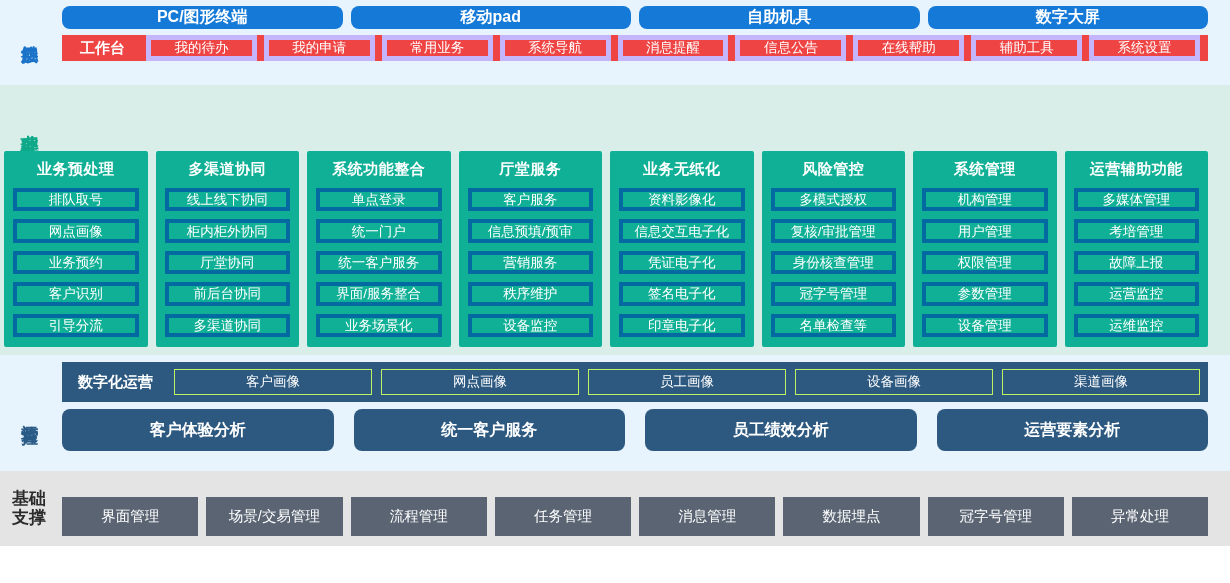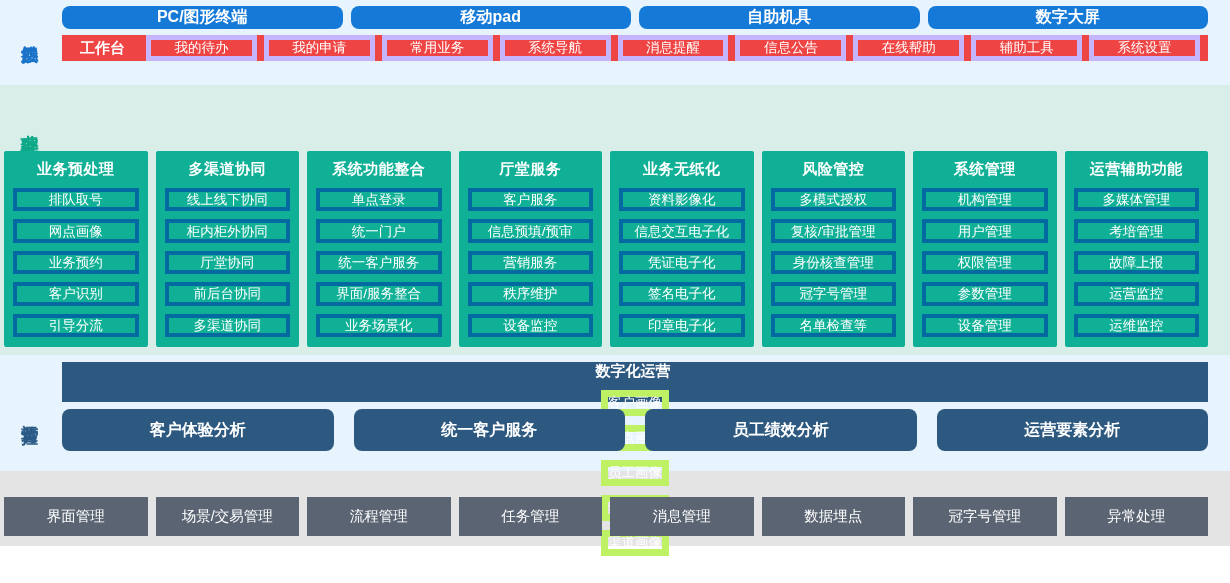--- a/index.html
+++ b/index.html
@@ -72,28 +72,28 @@
     display: flex; align-items: center; justify-content: center; text-align: center;
     color: #ffffff; font-size: 13.5px; line-height: 1.12;
     padding: 0 2px;
   }
 
   
   #ops-band { background: #e8f4fd; height: 116px; padding: 7px 0 8px 0; }
   #ops-band .band-label { color: #2a5b87; font-size: 17px; }
   .ops-portrait-row {
     margin: 0 22px 0 4px; height: 40px; background: #2d5980;
-    display: flex; align-items: center; gap: 9px; padding: 0 8px; flex-direction: column;
+    display: flex; align-items: center; gap: 9px; padding: 0 8px;
   }
   .ops-portrait-title {
     color: #ffffff; font-weight: bold; font-size: 15px;
     padding: 0 12px 0 8px; white-space: nowrap;
   }
   .ops-portrait-chip {
-    flex: 1 1 0; height: 26px; border: 7px solid #bef264;
+    flex: 1 1 0; height: 26px; border: 1px solid #bef264;
     display: flex; align-items: center; justify-content: center;
     color: #ffffff; font-size: 13.5px; white-space: nowrap;
   }
   .ops-analysis-row { display: flex; gap: 20px; margin: 7px 22px 0 4px; height: 42px; }
   .ops-analysis-chip {
     flex: 1 1 0; background: #2d5980; border-radius: 8px;
     display: flex; align-items: center; justify-content: center;
     color: #ffffff; font-weight: bold; font-size: 16px;
   }
 
@@ -247,20 +247,26 @@
       <div class="ops-analysis-row">
         <div class="ops-analysis-chip">客户体验分析</div>
         <div class="ops-analysis-chip">统一客户服务</div>
         <div class="ops-analysis-chip">员工绩效分析</div>
         <div class="ops-analysis-chip">运营要素分析</div>
       </div>
     </div>
   </section>
 
   <section class="band" id="foundation-band">
+    <div class="band-label horiz">
+      <div>
+        <div>基础</div>
+        <div>支撑</div>
+      </div>
+    </div>
     <div class="band-body">
       <div class="found-row">
         <div class="found-chip">界面管理</div>
         <div class="found-chip">场景/交易管理</div>
         <div class="found-chip">流程管理</div>
         <div class="found-chip">任务管理</div>
         <div class="found-chip">消息管理</div>
         <div class="found-chip">数据埋点</div>
         <div class="found-chip">冠字号管理</div>
         <div class="found-chip">异常处理</div>

